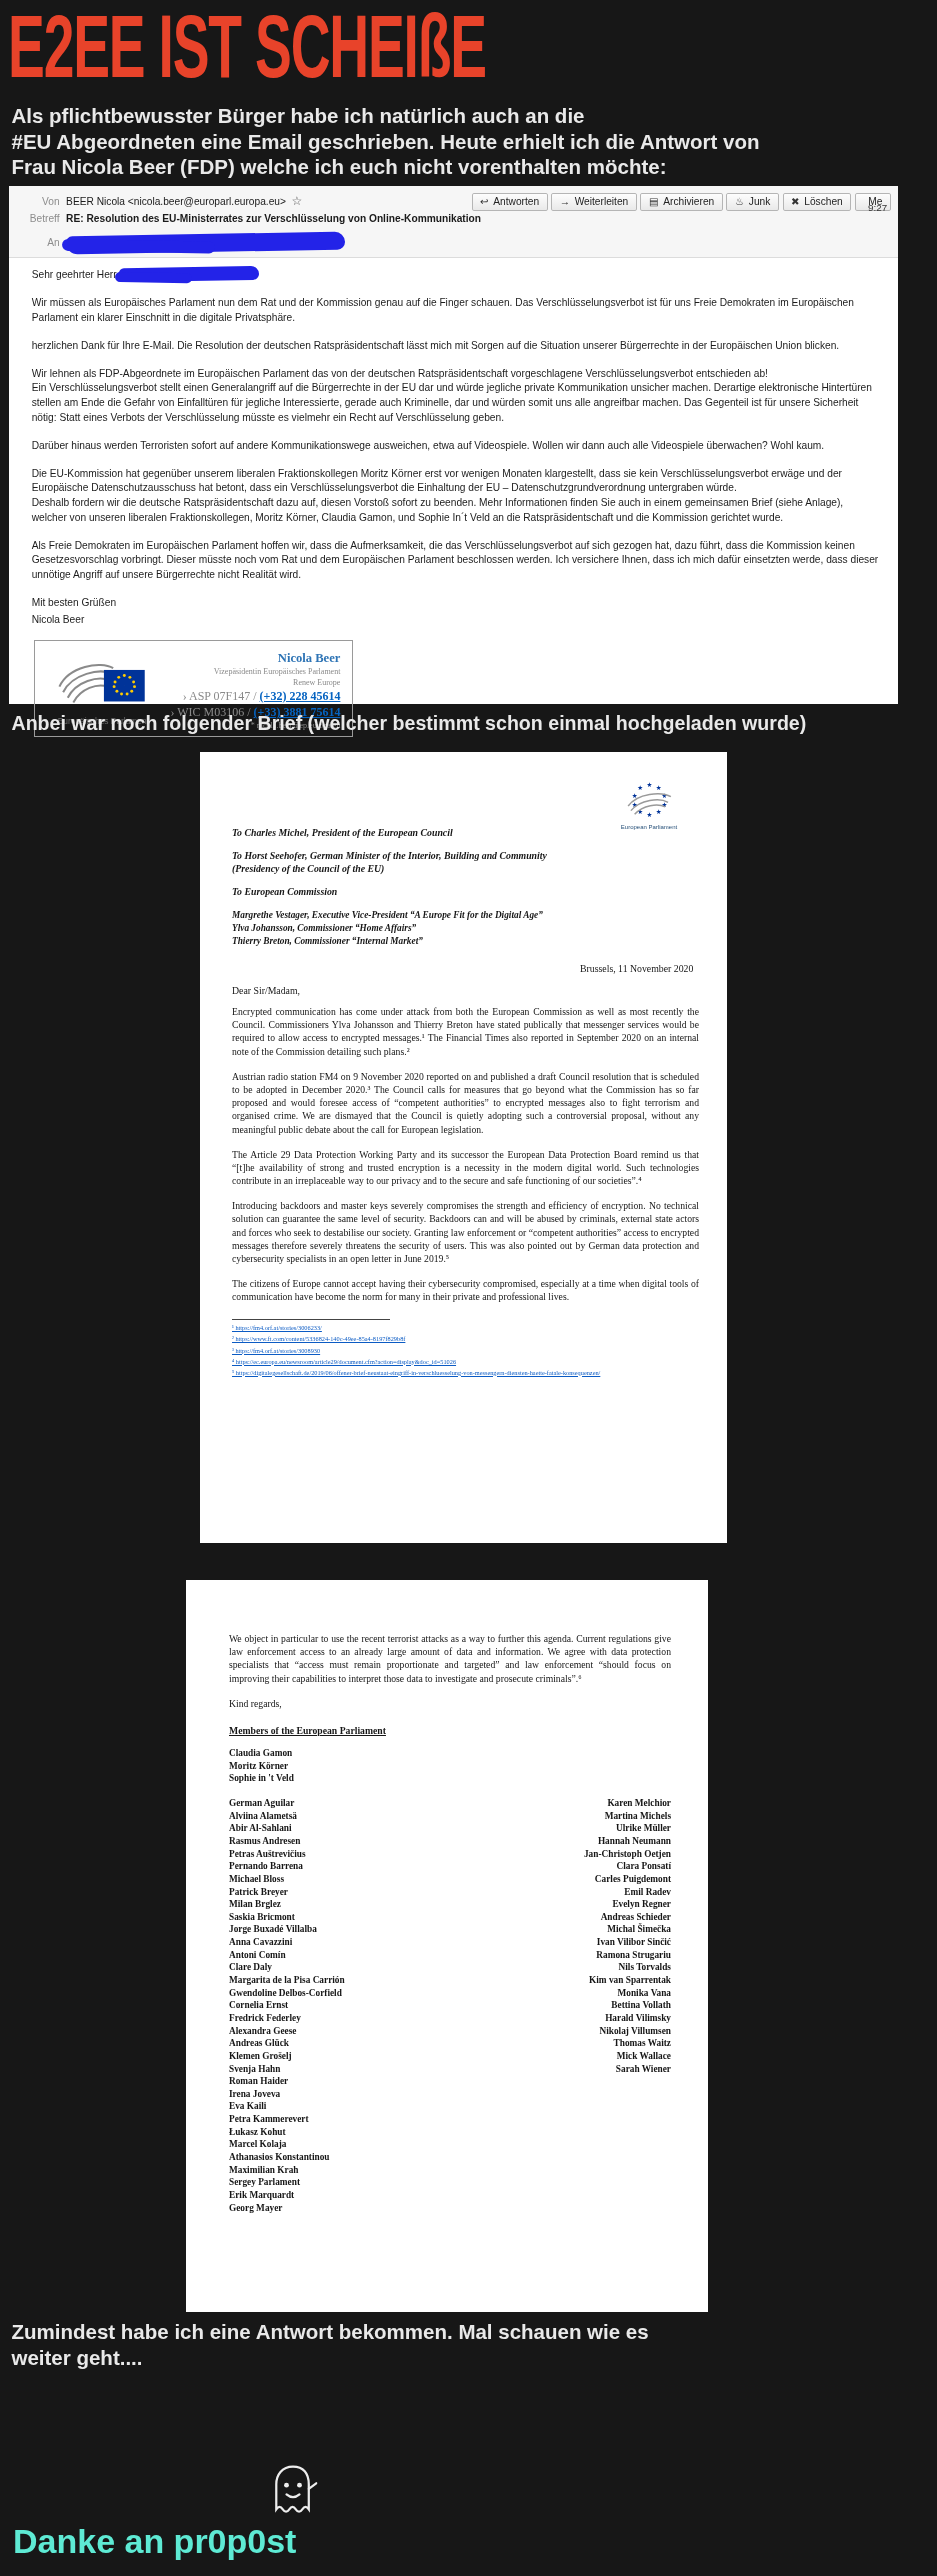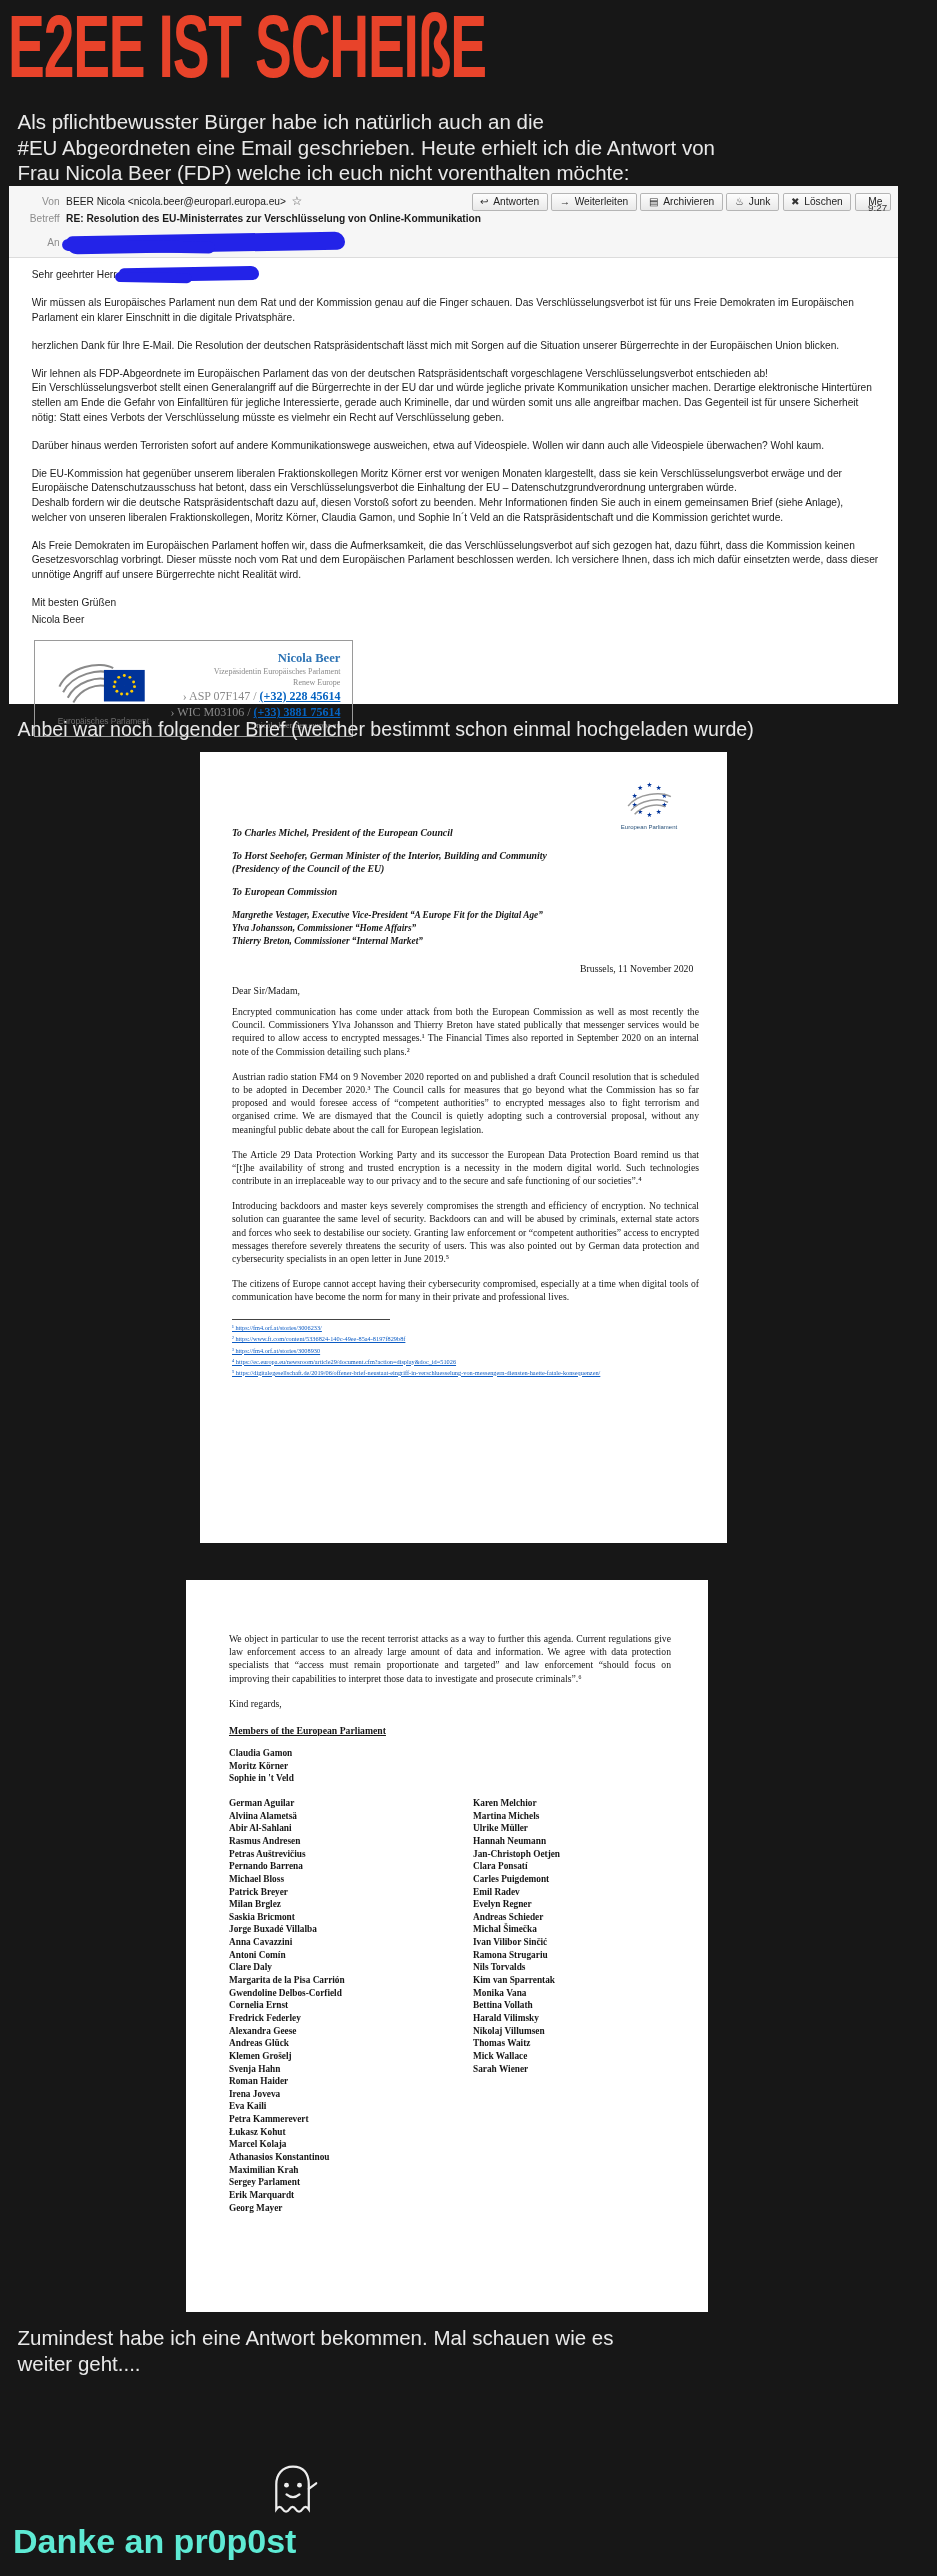--- a/index.html
+++ b/index.html
@@ -4,21 +4,21 @@
 <style>
   html,body{margin:0;padding:0;background:#000;}
   .canvas{position:relative;width:938px;height:2576px;background:#171717;overflow:hidden;
           font-family:"Liberation Sans",sans-serif;}
 
   
   .title{position:absolute;top:1.9px;left:7.5px;margin:0;color:#e8432a;font-size:89px;font-weight:800;
          line-height:1.0;letter-spacing:-1.9px;transform:scaleX(.62);transform-origin:0 0;white-space:nowrap;}
 
   
-  .wtxt{position:absolute;left:7.5px;color:#e9e9e9;margin:10px;white-space:pre-line;}
+  .wtxt{position:absolute;left:7.5px;color:#e9e9e9;margin:4px;white-space:pre-line;font-weight:bold;}
   .intro{top:99px;font-size:20.5px;line-height:1.25;}
   .note{top:708px;font-size:19.6px;}
   .outro{top:2315px;font-size:20.5px;line-height:1.25;}
 
   
   .email{position:absolute;left:9.3px;top:186px;width:889px;height:518px;background:#fff;color:#1c1c1c;}
   .email-head{position:relative;height:71px;background:#f6f6f6;border-bottom:0.9px solid #dcdcdc;font-size:10.2px;}
   .hrow{position:absolute;left:9.3px;display:flex;align-items:center;}
   .hrow.r1{top:8.4px;}.hrow.r2{top:27px;}.hrow.r3{top:47px;}
   .hlbl{display:inline-block;width:41px;text-align:right;color:#8d8d8d;margin-right:6.5px;flex:none;}
@@ -66,21 +66,21 @@
   .dateline{text-align:right;font-size:9.8px;margin:15px 5.6px 11.2px 0;}
   .salut{font-size:9.8px;margin:0 0 9.3px;}
   .lp{font-size:9.7px;line-height:1.36;text-align:justify;margin:0 0 12px;}
   .fnsep{width:158px;border-top:0.9px solid #444;margin:15px 0 4.7px;}
   .fn{font-size:6.3px;color:#0b5bc4;text-decoration:underline;margin:0 0 2.3px;line-height:1.4;word-break:break-all;cursor:pointer;}
 
   .mep{font-size:9.7px;font-weight:bold;text-decoration:underline;margin:15px 0 11.2px;}
   .nm{font-size:9.3px;font-weight:bold;line-height:1.36;margin:0;}
   .cols{display:flex;margin-top:12px;}
   .col-l{width:244px;flex:none;}
-  .col-r{flex:1;}
+  .col-r{flex:1;text-align:right;}
 
   
   .joke{position:absolute;left:7.5px;top:2390px;margin:0;font-size:23px;}
   .joke span{margin-right:9.3px;}
   .cancer{position:absolute;left:7.5px;top:2414px;margin:0;font-size:43px;font-weight:bold;}
   .cancer span{margin-right:13px;}
   .thanks{position:absolute;left:13px;top:2522px;margin:0;color:#5eead4;font-size:34px;font-weight:bold;}
   .ghost{position:absolute;left:266px;top:2461px;}
 </style>
 </head>

